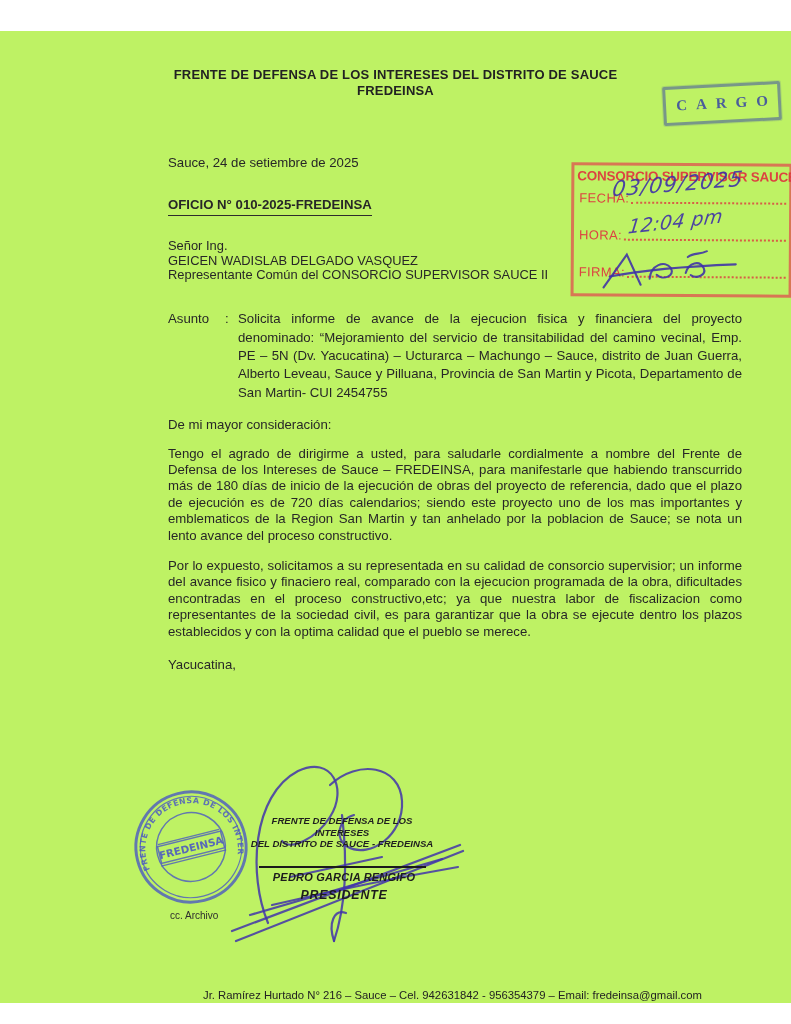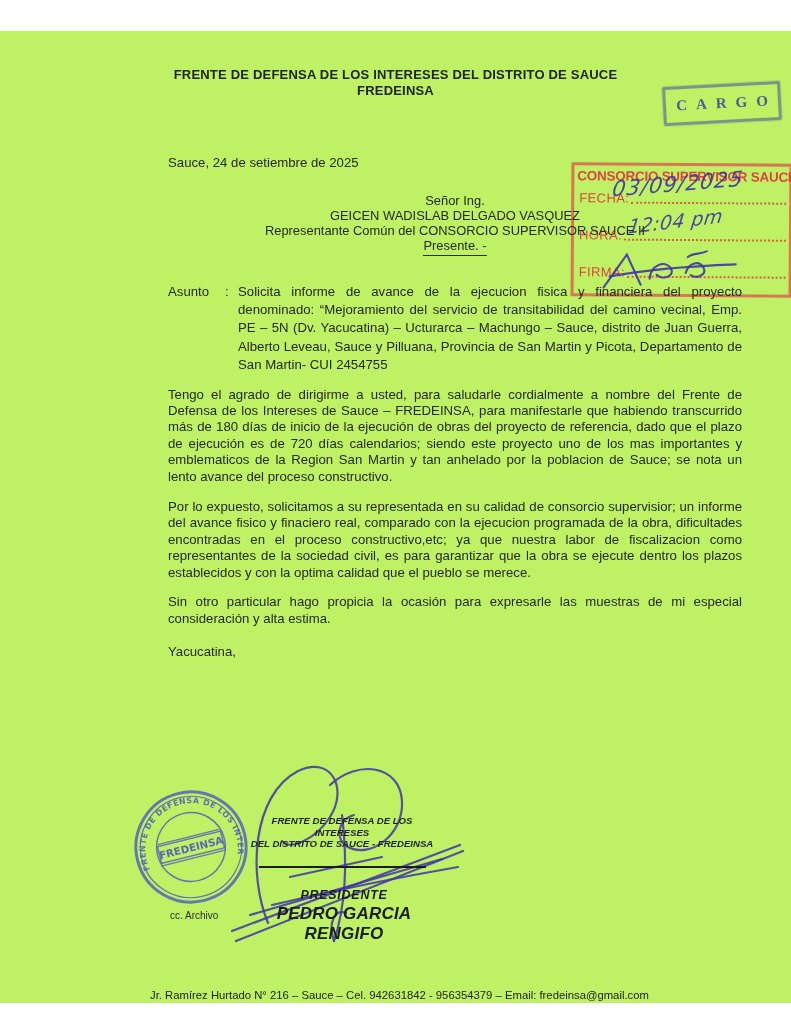--- a/index.html
+++ b/index.html
@@ -33,45 +33,45 @@
     color:rgba(62,48,168,.9);white-space:nowrap;}
   .hand-fecha{left:38px;top:6px;font-size:21px;transform:rotate(-5deg) skewX(-12deg);letter-spacing:1px;}
   .hand-hora{left:54px;top:44px;font-size:19px;transform:rotate(-7deg) skewX(-14deg);letter-spacing:.5px;}
   .firma-scribble{position:absolute;left:26px;top:84px;}
   
   .letter{position:absolute;left:168px;top:124px;width:574px;
     font-size:13.2px;line-height:16.4px;color:#272727;}
   .oficio{margin-top:26px;font-weight:bold;}
   .oficio .u, .presente .u{display:inline-block;border-bottom:1.6px solid #2c2c2c;padding-bottom:1px;}
   .addr{margin-top:23px;line-height:14.8px;font-size:12.9px;}
-  .addr div{margin:0;text-align:center;}
+  .addr div{margin:0;}
   .presente{margin-top:1px;}
   .asunto{margin-top:27px;display:flex;line-height:18.4px;}
   .asunto .a-label{width:57px;flex:none;}
   .asunto .a-colon{width:13px;flex:none;}
   .asunto .a-text{flex:1;text-align:justify;}
   .greeting{margin-top:15px;}
   .p{text-align:justify;}
   .p1{margin-top:12px;} .p2{margin-top:14px;} .p3{margin-top:15px;} .p4{margin-top:13px;}
   .closing{margin-top:17px;}
   
   .seal{position:absolute;left:132px;top:756px;transform:rotate(-14deg);}
   .seal text{font-family:"DejaVu Sans", sans-serif;}
   .sig-scribble{position:absolute;left:230px;top:724px;}
   .sig-stamp-lines{position:absolute;left:246px;top:784px;width:192px;text-align:center;
     font-weight:bold;font-style:italic;font-size:9.6px;line-height:11.6px;color:#1f1f1f;}
   .sig-rule{position:absolute;left:259px;top:835px;width:167px;border-top:2.5px solid #1b1b1b;}
-  .sig-name{position:absolute;left:238px;top:873px;width:212px;text-align:center;
-    font-weight:bold;font-style:italic;font-size:17px;letter-spacing:.2px;color:#1c1c1c;}
+  .sig-name{position:absolute;left:238px;top:840px;width:212px;text-align:center;
+    font-weight:bold;font-style:italic;font-size:11px;letter-spacing:.2px;color:#1c1c1c;}
   .sig-title{position:absolute;left:238px;top:857px;width:212px;text-align:center;
     font-weight:bold;font-style:italic;font-size:12.4px;letter-spacing:.8px;color:#1c1c1c;}
   .cc{position:absolute;left:170px;top:879px;font-size:10px;color:#2e2e2e;}
   
   .footer-rule{position:absolute;left:160px;top:984px;width:585px;border-top:2.5px solid #262626;}
-  .footer-text{position:absolute;left:150px;top:958px;width:605px;text-align:left;
+  .footer-text{position:absolute;left:150px;top:958px;width:605px;text-align:center;
     font-size:11.3px;color:#222;}
 </style>
 </head>
 <body>
 
 <div class="page">
 
   <div class="title-block">
     <div>FRENTE DE DEFENSA DE LOS INTERESES DEL DISTRITO DE SAUCE</div>
     <div>FREDEINSA</div>
@@ -105,39 +105,39 @@
         <path d="M 50 29 C 51 15, 65 10, 71 18 C 76 26, 63 31, 57 25"></path>
         <path d="M 86 23 C 89 12, 100 10, 104 18 C 107 25, 97 29, 91 25"></path>
         <path d="M 88 7 C 94 2, 100 5, 107 1"></path>
       </g>
     </svg>
   </div>
 
   <div class="letter">
     <div class="date">Sauce, 24 de setiembre de 2025</div>
 
+    <div class="oficio">
+      <span class="u">OFICIO N° 010-2025-FREDEINSA</span>
+    </div>
 
     <div class="addr">
       <div>Señor Ing.</div>
       <div>GEICEN WADISLAB DELGADO VASQUEZ</div>
       <div>Representante Común del CONSORCIO SUPERVISOR SAUCE II</div>
-      <div class="presente">
-        <span class="u">Presente. -</span>
-      </div>
     </div>
 
     <div class="asunto">
       <div class="a-label">Asunto</div>
       <div class="a-colon">:</div>
       <div class="a-text">Solicita informe de avance de la ejecucion fisica y financiera del proyecto denominado: “Mejoramiento del servicio de transitabilidad del camino vecinal, Emp. PE – 5N (Dv. Yacucatina) – Ucturarca – Machungo – Sauce, distrito de Juan Guerra, Alberto Leveau, Sauce y Pilluana, Provincia de San Martin y Picota, Departamento de San Martin- CUI 2454755</div>
     </div>
 
+    <div class="greeting">De mi mayor consideración:</div>
     <div class="p p1">Tengo el agrado de dirigirme a usted, para saludarle cordialmente a nombre del Frente de Defensa de los Intereses de Sauce – FREDEINSA, para manifestarle que habiendo transcurrido más de 180 días de inicio de la ejecución de obras del proyecto de referencia, dado que el plazo de ejecución es de 720 días calendarios; siendo este proyecto uno de los mas importantes y emblematicos de la Region San Martin y tan anhelado por la poblacion de Sauce; se nota un lento avance del proceso constructivo.</div>
     <div class="p p2">Por lo expuesto, solicitamos a su representada en su calidad de consorcio supervisior; un informe del avance fisico y finaciero real, comparado con la ejecucion programada de la obra, dificultades encontradas en el proceso constructivo,etc; ya que nuestra labor de fiscalizacion como representantes de la sociedad civil, es para garantizar que la obra se ejecute dentro los plazos establecidos y con la optima calidad que el pueblo se merece.</div>
-    <div class="p p4">Sin otro particular hago propicia la ocasión para expresarle las muestras de mi especial consideración y alta estima.</div>
     <div class="closing">Yacucatina,</div>
   </div>
 
   <svg class="seal" width="118" height="120" viewBox="0 0 120 120">
     <defs>
       <path id="sealRing" d="M 15,76 A 47,47 0 1 1 105,76"></path>
     </defs>
     <g fill="none" stroke="rgba(75,89,194,.8)">
       <circle cx="60" cy="60" r="56" stroke-width="3"></circle>
       <circle cx="60" cy="60" r="51.5" stroke-width="1.2"></circle>

